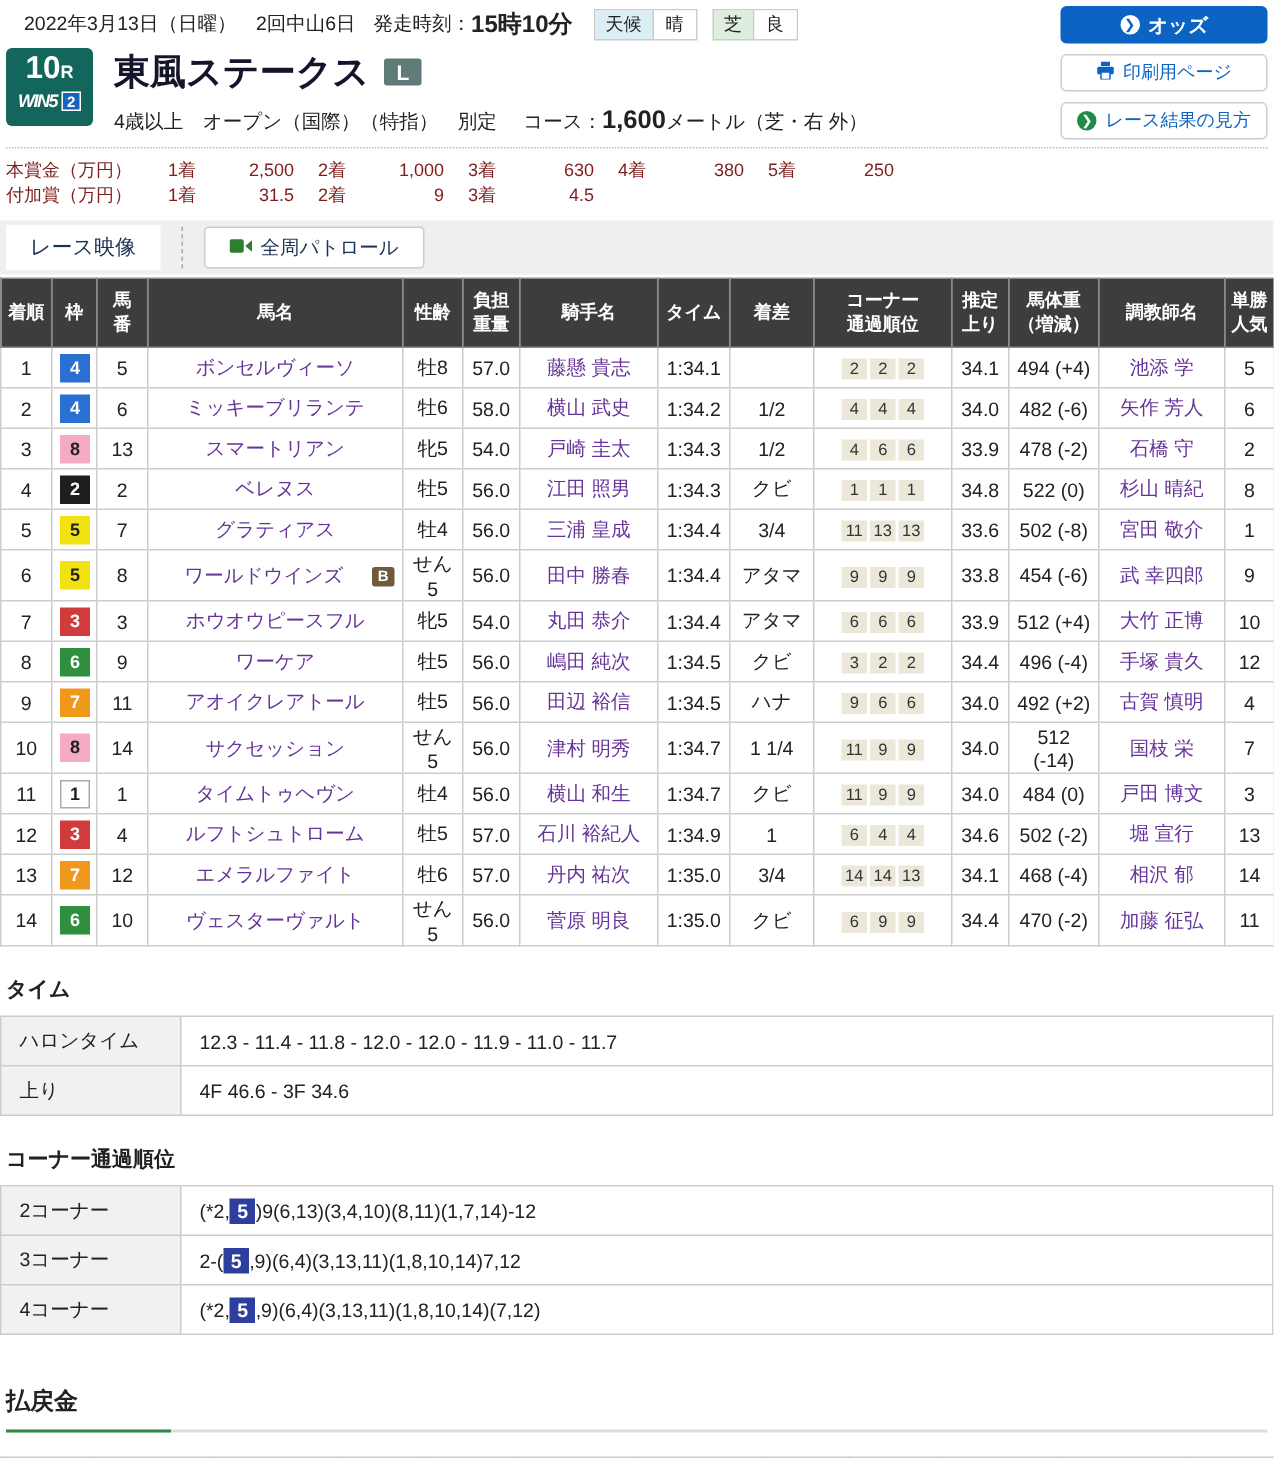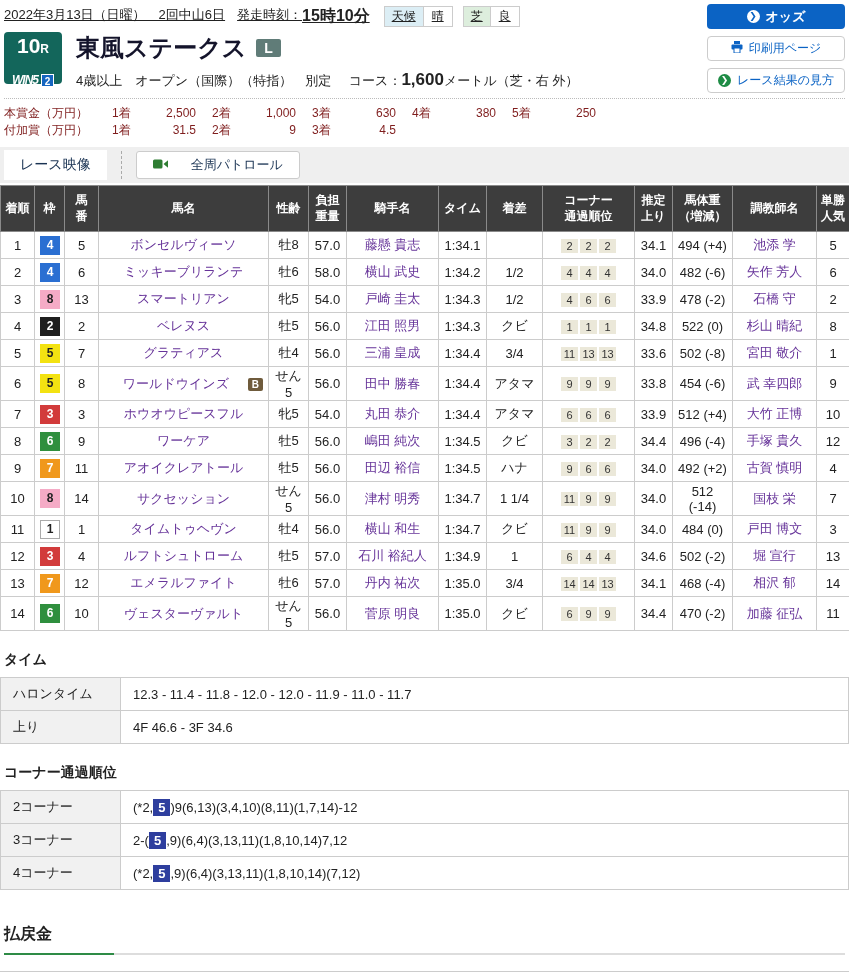--- a/index.html
+++ b/index.html
@@ -4,21 +4,21 @@
 <style>
   * { box-sizing: border-box; margin: 0; padding: 0; }
   body {
     width: 849px; background: #fff; color: #222;
     font-family: "Liberation Sans", "DejaVu Sans", sans-serif;
     font-size: 13px; position: relative;
   }
   .page { width: 849px; position: relative; padding: 4px 0 10px 0; }
 
   
-  .topbar { display: flex; align-items: flex-start; padding: 2px 4px; height: 24px; text-decoration: underline; }
+  .topbar { display: flex; align-items: center; padding: 2px 16px; height: 24px; }
   .dateline { font-size: 13px; color: #222; }
   .start-time { font-size: 16px; font-weight: bold; }
   .weather { display: flex; margin-left: 14px; gap: 10px; }
   .wpair { display: flex; border: 1px solid #ccc; font-size: 12px; }
   .wlabel { padding: 1px 7px; border-right: 1px solid #ccc; }
   .wlabel.sky { background: #dceef5; }
   .wlabel.turf { background: #ddeedd; }
   .wvalue { padding: 1px 8px; background: #fff; }
 
   
@@ -28,21 +28,21 @@
   .btn-white { background: #fff; border: 1px solid #ccc; color: #0b63c4; font-size: 12px; }
   .circ { display: inline-block; width: 13px; height: 13px; border-radius: 50%; text-align: center; line-height: 13px; font-size: 9px; font-weight: bold; }
   .circ.white { background: #fff; color: #0b63c4; }
   .circ.green { background: #1e8c45; color: #fff; }
 
   
   .race-head { display: flex; padding: 2px 4px 0 4px; margin-top: 2px; }
   .race-badge { width: 58px; background: #13665b; border-radius: 4px; color: #fff; text-align: center; padding: 2px 2px 3px 2px; height: 52px; }
   .race-no { font-size: 21px; font-weight: bold; line-height: 24px; }
   .race-no .sub { font-size: 12px; }
-  .win5 { display: flex; align-items: center; justify-content: center; gap: 3px; margin-top: 12px; }
+  .win5 { display: flex; align-items: center; justify-content: center; gap: 3px; margin-top: 0; }
   .win5-txt { font-style: italic; font-weight: bold; font-size: 12px; color: #fff; letter-spacing: -1px; }
   .win5-num { display: inline-block; width: 13px; height: 13px; background: #1565c0; color: #fff; font-size: 10px; font-weight: bold; line-height: 13px; border: 1px solid #fff; }
   .race-main { margin-left: 14px; }
   .race-name-line { display: flex; align-items: center; gap: 10px; }
   .race-name { font-size: 24px; font-weight: bold; color: #14142b; }
   .grade-badge { background: #607c78; color: #fff; font-size: 14px; font-weight: bold; padding: 1px 8px; border-radius: 2px; }
   .race-cond { margin-top: 6px; font-size: 13px; color: #222; }
   .course-num { font-size: 17px; font-weight: bold; }
 
   
@@ -51,21 +51,21 @@
   .plabel { width: 108px; }
   .pp { display: inline-flex; }
   .pp .r { width: 32px; }
   .pp .a { width: 52px; text-align: right; margin-right: 16px; }
 
   
   .video-strip { margin-top: 8px; background: #efefef; height: 36px; display: flex; align-items: center; }
   .tab-video { background: #fff; height: 30px; margin-left: 4px; padding: 0 16px; display: flex; align-items: center; color: #1a3353; font-size: 14px; cursor: pointer; }
   .btn-play { background: #2e7d32; color: #fff; font-weight: bold; width: 160px; height: 28px; border-radius: 3px; margin-left: 14px; display: flex; align-items: center; justify-content: center; gap: 7px; cursor: pointer; font-size: 14px; }
   .vdivider { border-left: 1px dashed #aaa; height: 28px; margin: 0 14px; }
-  .btn-patrol { background: #fff; border: 1px solid #ccc; border-radius: 3px; height: 28px; padding: 0 16px; display: flex; align-items: center; gap: 23px; color: #1a3353; cursor: pointer; font-size: 13px; }
+  .btn-patrol { background: #fff; border: 1px solid #ccc; border-radius: 3px; height: 28px; padding: 0 16px; display: flex; align-items: center; gap: 6px; color: #1a3353; cursor: pointer; font-size: 13px; }
 
   
   table.results { border-collapse: collapse; table-layout: fixed; width: 849px; margin-top: 2px; }
   table.results th { background: #3d3d3d; color: #fff; font-size: 12px; font-weight: bold; border: 1px solid #8a8a8a; white-space: pre-line; line-height: 1.3; height: 46px; padding: 2px; }
   table.results td { border: 1px solid #ccc; height: 27px; padding: 0 5px; font-size: 13px; text-align: center; }
   td.al { text-align: left; }
   a.plink { color: #663399; cursor: pointer; }
   .waku { display: inline-block; width: 20px; height: 19px; line-height: 19px; text-align: center; font-weight: bold; font-size: 12px; color: #fff; }
   .waku[data-waku="1"] { background: #fff; color: #222; border: 1px solid #aaa; line-height: 17px; }
   .waku[data-waku="2"] { background: #1e1e1e; }

